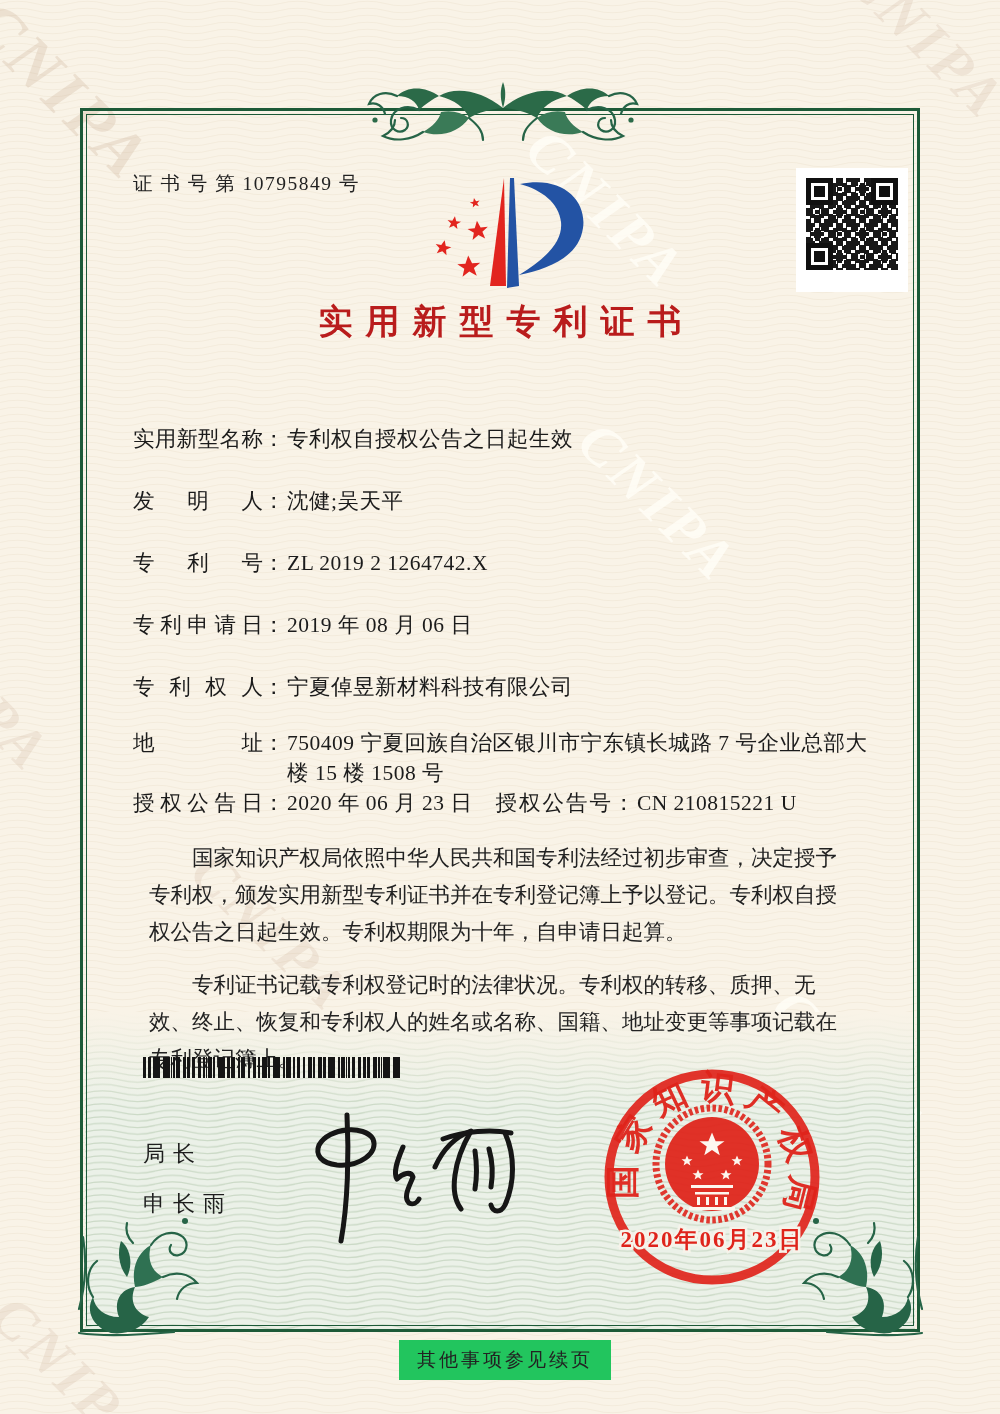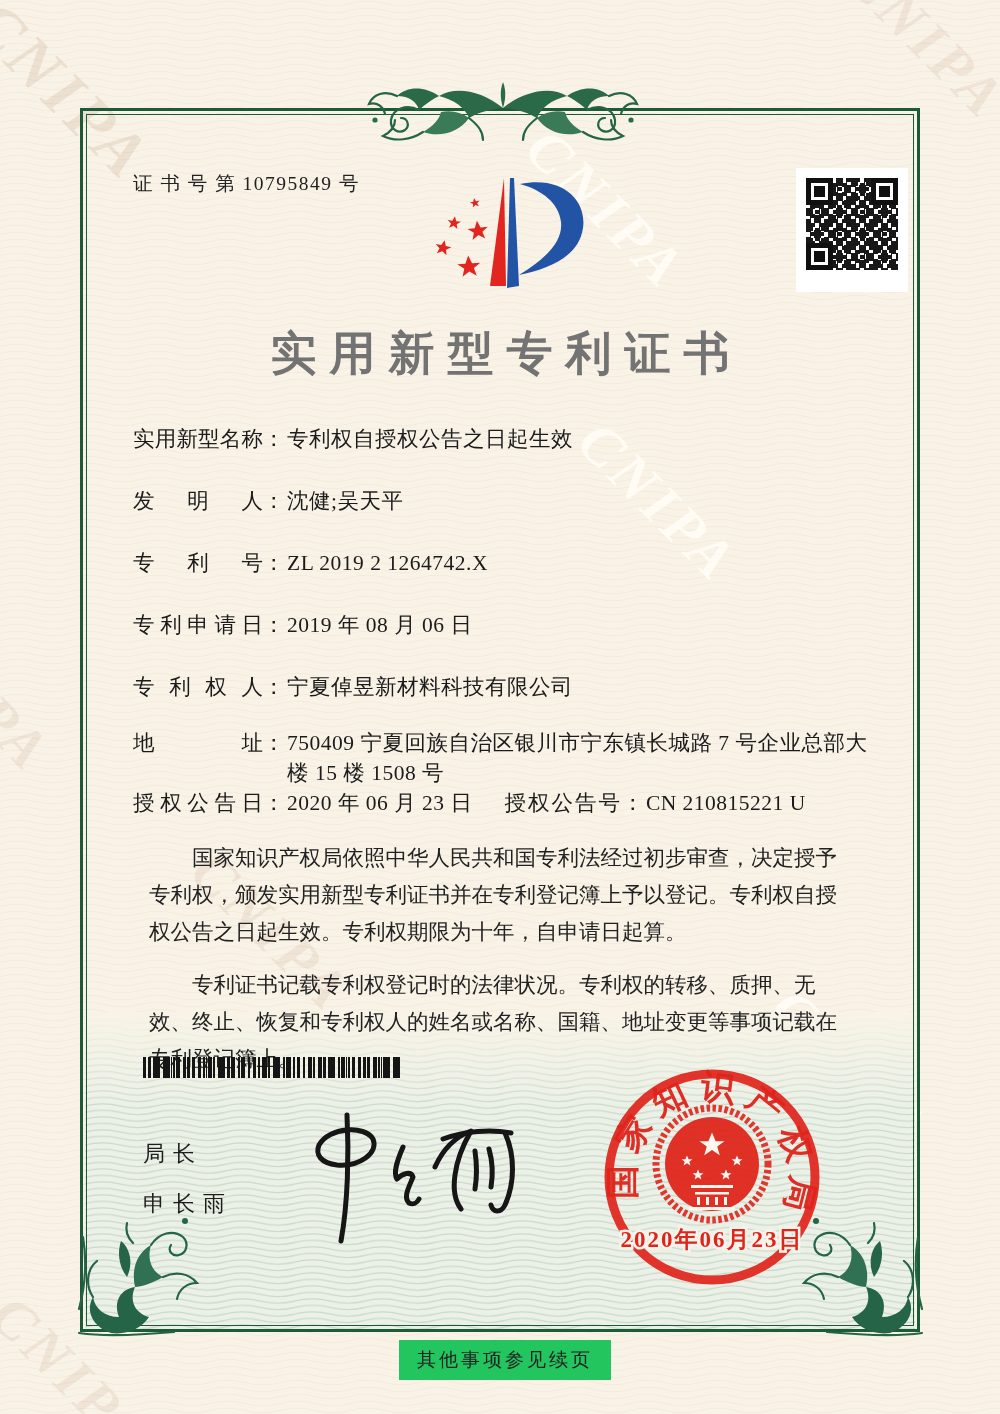--- a/index.html
+++ b/index.html
@@ -40,30 +40,30 @@
   .qr-box{position:absolute; left:796px; top:168px; width:112px; height:124px; background:#fff; z-index:5;}
   .qr{position:absolute; left:10px; top:10px; width:92px; height:92px; background-color:#fff;
     background-image:
       repeating-conic-gradient(#181818 0% 25%, transparent 0% 50%),
       repeating-conic-gradient(transparent 0% 25%, #181818 0% 50%);
     background-size:9px 9px, 15px 15px;}
   .qr .f{position:absolute; width:27px; height:27px; background:#fff; border:5px solid #101010; box-sizing:border-box;}
   .qr .f::after{content:""; position:absolute; inset:3px; background:#101010;}
   .qr .f.tl{left:0;top:0;} .qr .f.tr{right:0;top:0;} .qr .f.bl{left:0;bottom:0;}
   .title{position:absolute; left:80px; top:299px; width:840px; z-index:5;
-    text-align:center; font-size:46px; font-weight:700; letter-spacing:13px; text-indent:13px; color:#737373;margin-top:24px;}
+    text-align:center; font-size:34px; font-weight:700; letter-spacing:13px; text-indent:13px; color:#b91c1c;}
   .fields{position:absolute; left:133px; top:424px; width:737px; z-index:5; font-size:21.5px; color:#1b1b1b;}
   .row{display:flex; line-height:30px; margin-bottom:32px;}
   .row.patentee{margin-bottom:26px;}
   .row.address{margin-bottom:0;}
   .lbl{flex:none; width:130px; text-align:justify; text-align-last:justify;}
   .colon{flex:none; width:24px;}
   .val{flex:1; letter-spacing:.5px;}
   .val.nowrapv{flex:0 0 auto;}
-  .lbl2{flex:none; margin-left:32px; letter-spacing:2px;}
+  .lbl2{flex:none; margin-left:23px; letter-spacing:2px;}
   .paras{position:absolute; left:133px; top:824px; width:737px; z-index:5;
     font-size:21.5px; line-height:37px; color:#222;}
   .paras p{margin:16px; text-indent:2em;}
   .barcode{position:absolute; left:143px; top:1057px; width:258px; height:21px; z-index:5;
     background:
       repeating-linear-gradient(90deg,#151515 0 2px,transparent 2px 5px),
       repeating-linear-gradient(90deg,#151515 0 1px,transparent 1px 7px),
       repeating-linear-gradient(90deg,#151515 0 3px,transparent 3px 11px);}
   .director-title{position:absolute; left:143px; top:1139px; z-index:5; font-size:22px; letter-spacing:8px;}
   .director-name{position:absolute; left:143px; top:1189px; z-index:5; font-size:22px; letter-spacing:8px;}

